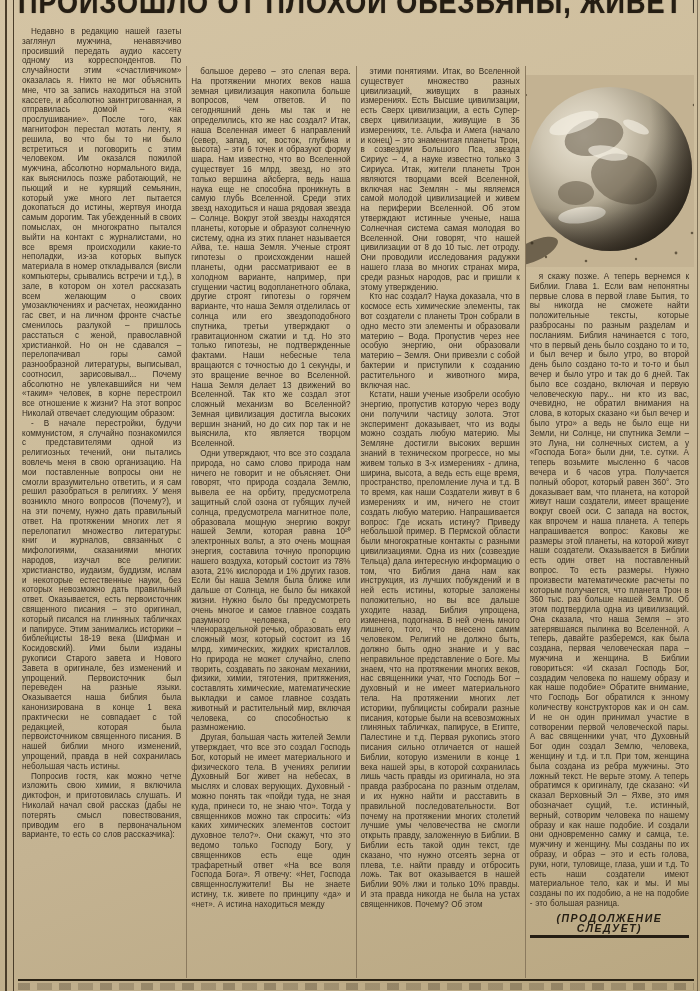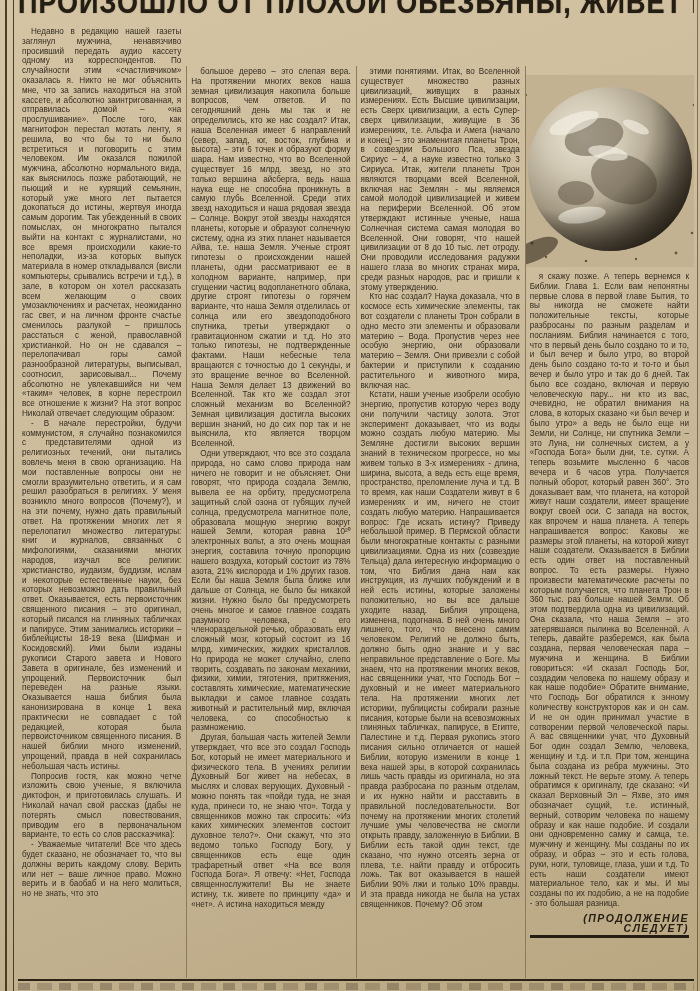--- a/index.html
+++ b/index.html
@@ -67,21 +67,21 @@
     width:190px;
     margin:8px 0 5px -14px;
     position:relative;
   }
   .figure svg{display:block;}
   .continuation{
     margin-top:3px;
     padding:2px 0 2px;
     font-weight:bold;
     font-style:italic;
-    text-align:right;
+    text-align:center;
     font-size:10.5px;
     letter-spacing:1.5px;
     color:#241d13;
     border-bottom:3px solid #241d13;
     text-indent:0;
   }
   .bottom-rule{
     position:absolute;left:18px;right:6px;bottom:10px;height:2.5px;
     background:#2a2214;
   }
@@ -100,22 +100,21 @@
 
   <div class="headline-strip">
     <span>ПРОИЗОШЛО ОТ ПЛОХОЙ ОБЕЗЬЯНЫ, ЖИВЕТ В СВЕТОГОРСКЕ</span>
   </div>
 
   <div class="content">
 
     <div class="col">
         <p class="para">Недавно в редакцию нашей газеты заглянул мужчина, ненавязчиво просивший передать аудио кассету одному из корреспондентов. По случайности этим «счастливчиком» оказалась я. Никто не мог объяснить мне, что за запись находиться на этой кассете, и абсолютно заинтригованная, я отправилась домой – «на прослушивание». После того, как магнитофон перестал мотать ленту, я решила, во что бы то ни было встретиться и поговорить с этим человеком. Им оказался пожилой мужчина, абсолютно нормального вида, как выяснилось позже работающий, не пьющий и не курящий семьянин, который уже много лет пытается докопаться до истины, жертвуя иногда самым дорогим. Так убежденный в своих помыслах, он многократно пытался выйти на контакт с журналистами, но все время происходили какие-то неполадки, из-за которых выпуск материала в номер откладывался (висли компьютеры, срывались встречи и т.д.), в зале, в котором он хотел рассказать всем желающим о своих умозаключениях и расчетах, неожиданно гас свет, и на личном фронте счастье сменилось разлукой – пришлось расстаться с женой, православной христианкой. Но он не сдавался – перелопачивал горы самой разнообразной литературы, выписывал, соотносил, зарисовывал... Почему абсолютно не увлекавшийся ни чем «таким» человек, в корне перестроил все отношение к жизни? На этот вопрос Николай отвечает следующим образом:</p>
         <p class="para">- В начале перестройки, будучи коммунистом, я случайно познакомился с представителями одной из религиозных течений, они пытались вовлечь меня в свою организацию. На мои поставленные вопросы они не смогли вразумительно ответить, и я сам решил разобраться в религиях. У меня возникло много вопросов (Почему?), и на эти почему, нужно дать правильный ответ. На протяжении многих лет я перелопатил множество литературы: книг и журналов, связанных с мифологиями, сказаниями многих народов, изучал все религии: христианство, иудаизм, буддизм, ислам и некоторые естественные науки, без которых невозможно дать правильный ответ. Оказывается, есть первоисточник священного писания – это оригинал, который писался на глиняных табличках и папирусе. Этим занимались историки – библейцисты 18-19 века (Шифман и Косидовский). Ими были изданы рукописи Старого завета и Нового Завета в оригинале, без изменений и упрощений. Первоисточник был переведен на разные языки. Оказывается наша библия была канонизирована в конце 1 века практически не совпадает с той редакцией, которая была первоисточником священного писания. В нашей библии много изменений, упрощений, правда в ней сохранилась небольшая часть истины.</p>
-        <p class="para">Попросив гостя, как можно четче изложить свою ученые, я включила диктофон, и приготовилась слушать. И Николай начал свой рассказ (дабы не потерять смысл повествования, приводим его в первоначальном варианте, то есть со слов рассказчика):</p>
-        <p class="para">- Уважаемые читатели! Все что здесь будет сказано, не обозначает то, что вы должны верить каждому слову. Верить или нет – ваше личное право. Можно верить и в баобаб и на него молиться, но не знать, что это</p>
+        <p class="para">Попросив гостя, как можно четче изложить свою химии, я включила диктофон, и приготовилась слушать. И Николай начал свой рассказ (дабы не потерять смысл повествования, приводим его в первоначальном варианте, то есть со слов рассказчика):</p>
       </div>
 
     <div class="col">
         <p class="para">большое дерево – это слепая вера. На протяжении многих веков наша земная цивилизация накопила больше вопросов, чем ответов. И по сегодняшний день мы так и не определились, кто же нас создал? Итак, наша Вселенная имеет 6 направлений (север, запад, юг, восток, глубина и высота) – эти 6 точек и образуют форму шара. Нам известно, что во Вселенной существует 16 млрд. звезд, но это только вершина айсберга, ведь наша наука еще не способна проникнуть в самую глубь Вселенной. Среди этих звезд находиться и наша рядовая звезда – Солнце. Вокруг этой звезды находятся планеты, которые и образуют солнечную систему, одна из этих планет называется Айва, т.е. наша Земля. Ученые строят гипотезы о происхождении нашей планеты, одни рассматривают ее в холодном варианте, например, при сгущении частиц водопланетного облака, другие строят гипотезы о горячем варианте, что наша Земля отделилась от солнца или его звездоподобного спутника, третьи утверждают о гравитационном сжатии и т.д. Но это только гипотезы, не подтвержденные фактами. Наши небесные тела вращаются с точностью до 1 секунды, и это вращение вечное во Вселенной. Наша Земля делает 13 движений во Вселенной. Так кто же создал этот сложный механизм во Вселенной? Земная цивилизация достигла высоких вершин знаний, но до сих пор так и не выяснила, кто является творцом Вселенной.</p>
         <p class="para">Одни утверждают, что все это создала природа, но само слово природа нам ничего не говорит и не объясняет. Они говорят, что природа создала Землю, вывела ее на орбиту, предусмотрела защитный слой озона от губящих лучей солнца, предусмотрела магнитное поле, образовала мощную энергию вокруг нашей Земли, которая равна 10²⁰ электронных вольт, а это очень мощная энергия, составила точную пропорцию нашего воздуха, который состоит из 78% азота, 21% кислорода и 1% других газов. Если бы наша Земля была ближе или дальше от Солнца, не было бы никакой жизни. Нужно было бы предусмотреть очень многое и самое главное создать разумного человека, с его членораздельной речью, образовать ему сложный мозг, который состоит из 16 млрд. химических, жидких кристаллов. Но природа не может случайно, слепо творить, создавать по законам механики, физики, химии, тяготения, притяжения, составлять химические, математические выкладки и самое главное создать животный и растительный мир, включая человека, со способностью к размножению.</p>
         <p class="para">Другая, большая часть жителей Земли утверждает, что все это создал Господь Бог, который не имеет материального и физического тела. В учениях религии Духовный Бог живет на небесах, в мыслях и словах верующих. Духовный - можно понять так «пойди туда, не зная куда, принеси то, не знаю что». Тогда у священников можно так спросить: «Из каких химических элементов состоит духовное тело?». Они скажут, что это ведомо только Господу Богу, у священников есть еще один трафаретный ответ «На все воля Господа Бога». Я отвечу: «Нет, Господа священнослужители! Вы не знаете истину, т.к. живете по принципу «да» и «нет». А истина находиться между</p>
       </div>
 
     <div class="col">
         <p class="para">этими понятиями. Итак, во Вселенной существует множество разных цивилизаций, живущих в разных измерениях. Есть Высшие цивилизации, есть Сверх цивилизации, а есть Супер-сверх цивилизации, живущие в 36 измерениях, т.е. Альфа и Амега (начало и конец) – это знаменитая планеты Трон, в созвездии Большого Пса, звезда Сириус – 4, а науке известно только 3 Сириуса. Итак, жители планеты Трон являются творцами всей Вселенной, включая нас Землян - мы являемся самой молодой цивилизацией и живем на периферии Вселенной. Об этом утверждают истинные ученые, наша Солнечная система самая молодая во Вселенной. Они говорят, что нашей цивилизации от 8 до 10 тыс. лет отроду. Они проводили исследования радужки нашего глаза во многих странах мира, среди разных народов, рас и пришли к этому утверждению.</p>

